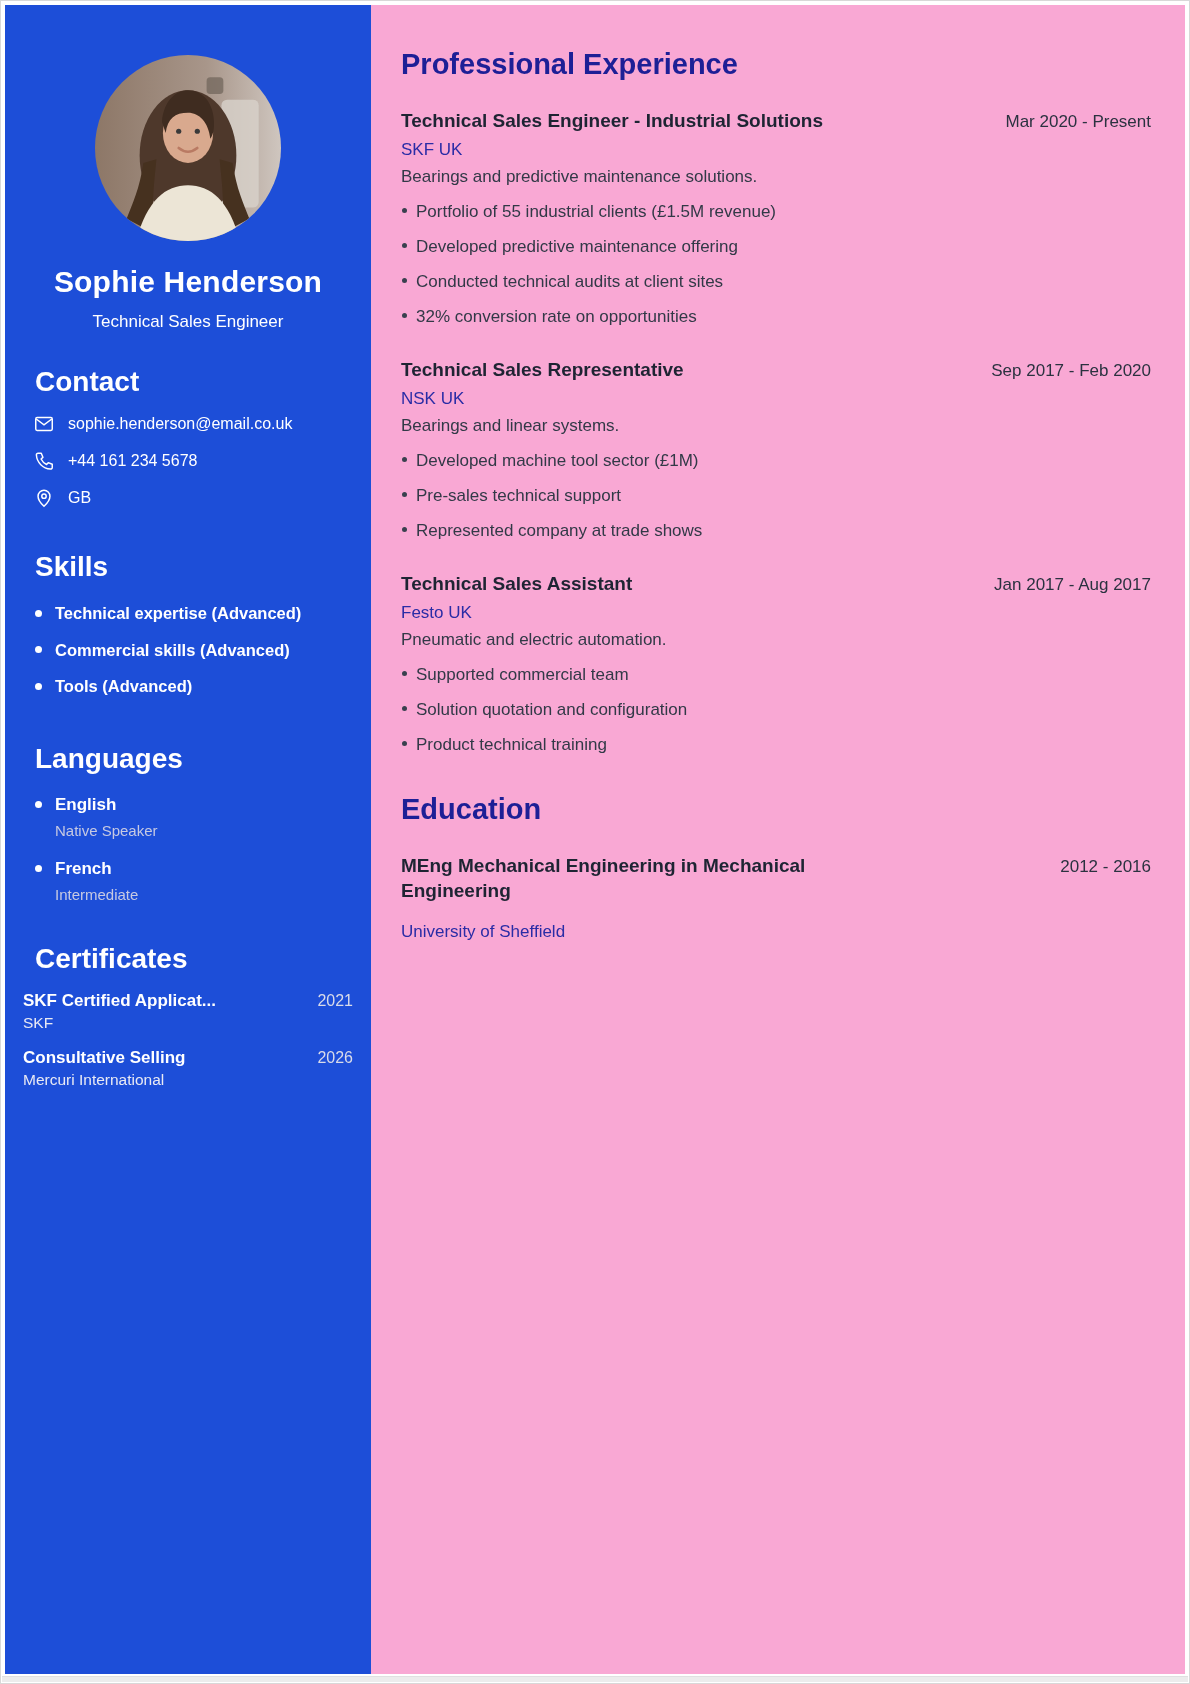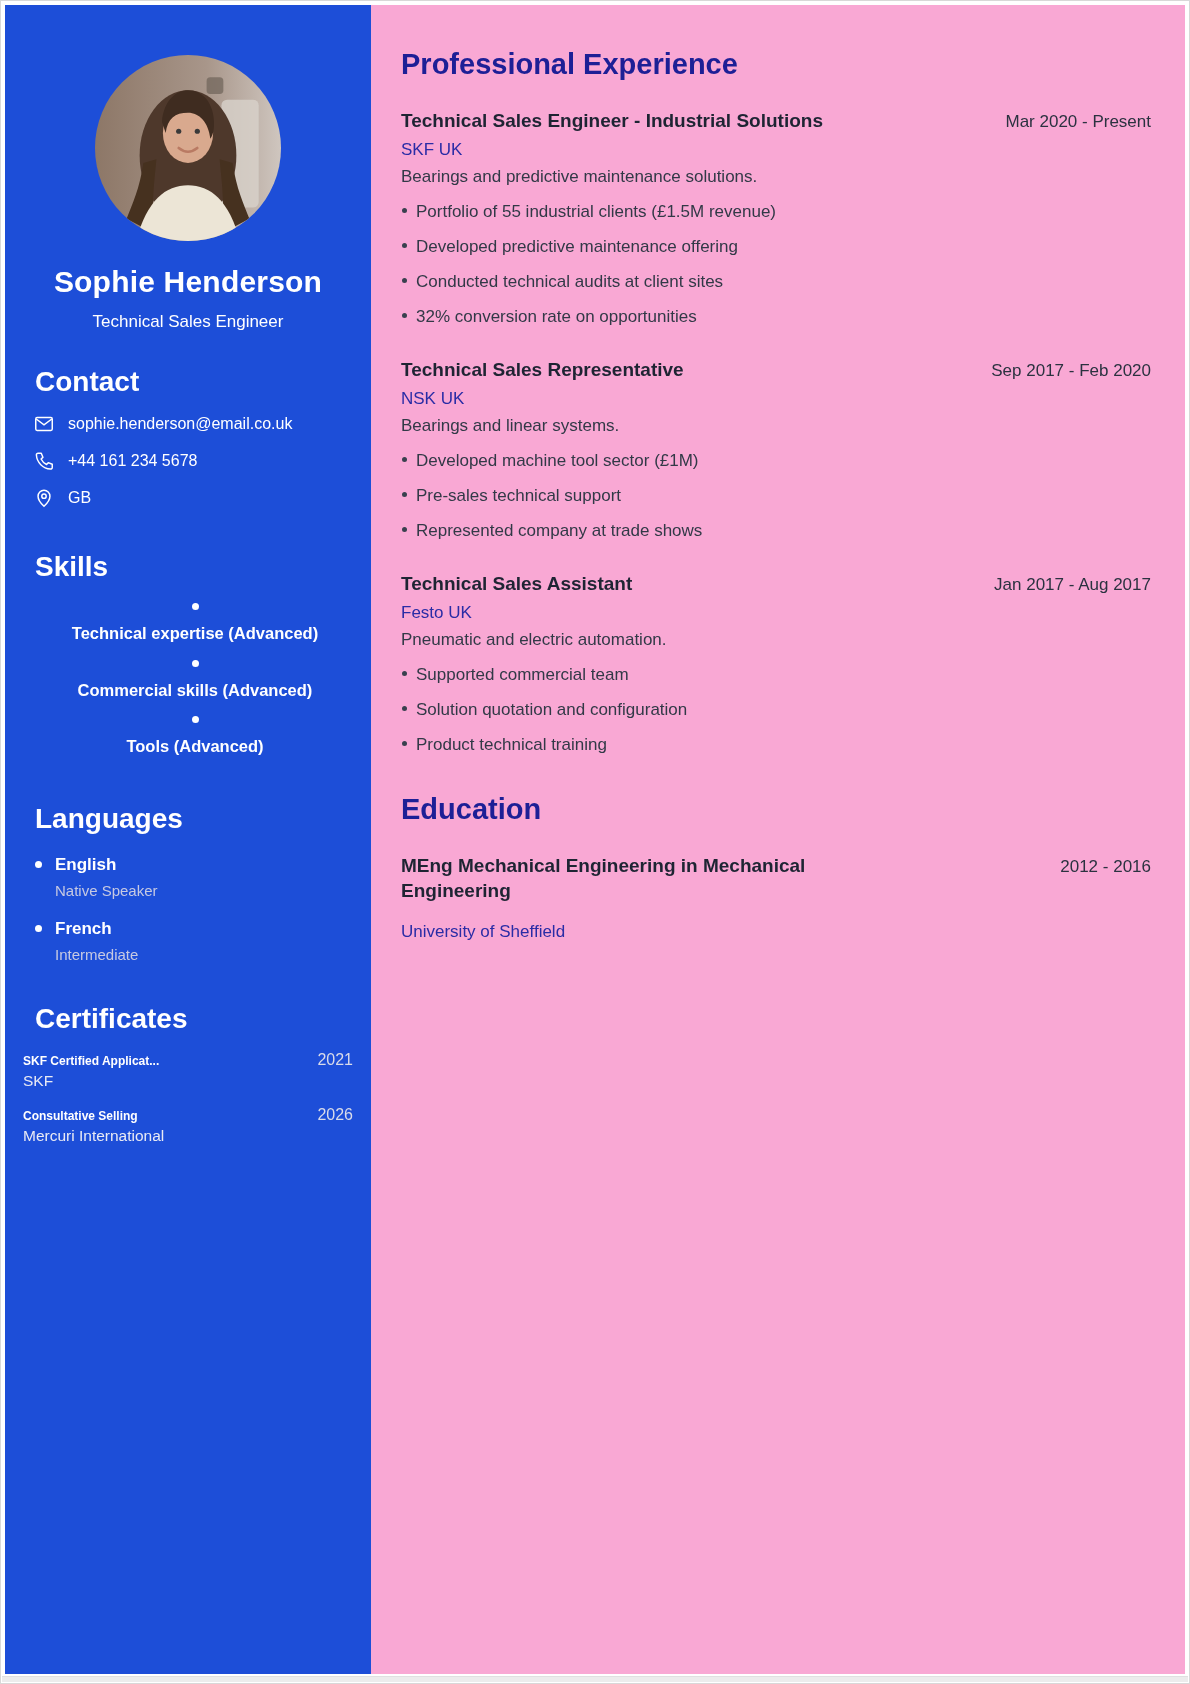--- a/index.html
+++ b/index.html
@@ -52,39 +52,39 @@
   .contact-row {
     display: flex; align-items: center; gap: 13px;
     padding: 0 32px 0 28px; margin-top: 15px;
     font-size: 16px; line-height: 1.3;
   }
   .contact-row svg { width: 22px; height: 22px; flex-shrink: 0; }
   
   .skill-list { margin-top: 20px; list-style: none; padding: 0 16px 0 30px; }
   .skill-item {
     display: flex; align-items: center; gap: 13px;
-    font-size: 16.5px; font-weight: 700; margin-top: 16px; line-height: 1.25; flex-direction: column;
+    font-size: 16.5px; font-weight: 700; margin-top: 16px; line-height: 1.25;
   }
   .dot {
     width: 7px; height: 7px; border-radius: 50%;
     background: #ffffff; flex-shrink: 0;
   }
   
   .lang-list { margin-top: 20px; list-style: none; padding: 0 16px 0 30px; }
   .lang-item { margin-top: 20px; }
   .lang-name-row { display: flex; align-items: center; gap: 13px; }
   .lang-name { font-size: 17px; font-weight: 700; text-align: right; }
   .lang-level { font-size: 15px; color: #c6c9e2; margin: 7px 0 0 20px; }
   
   .cert-section { margin-top: 40px; }
   .cert-list { margin-top: 8px; padding: 0 18px; }
   .cert-item { margin-top: 16px; }
   .cert-row { display: flex; justify-content: space-between; align-items: baseline; }
   .cert-name {
-    font-size: 12px; font-weight: 700;
+    font-size: 17px; font-weight: 700;
     white-space: nowrap; overflow: hidden; text-overflow: ellipsis;
   }
   .cert-year { font-size: 16px; color: #d9dbe9; margin-left: 12px; flex-shrink: 0; }
   .cert-issuer { font-size: 15.5px; color: #e9eaf4; margin-top: 3px; }
 
   
   .main {
     flex: 1;
     background: #f9a8d4;
     padding: 44px 34px 0 30px;

